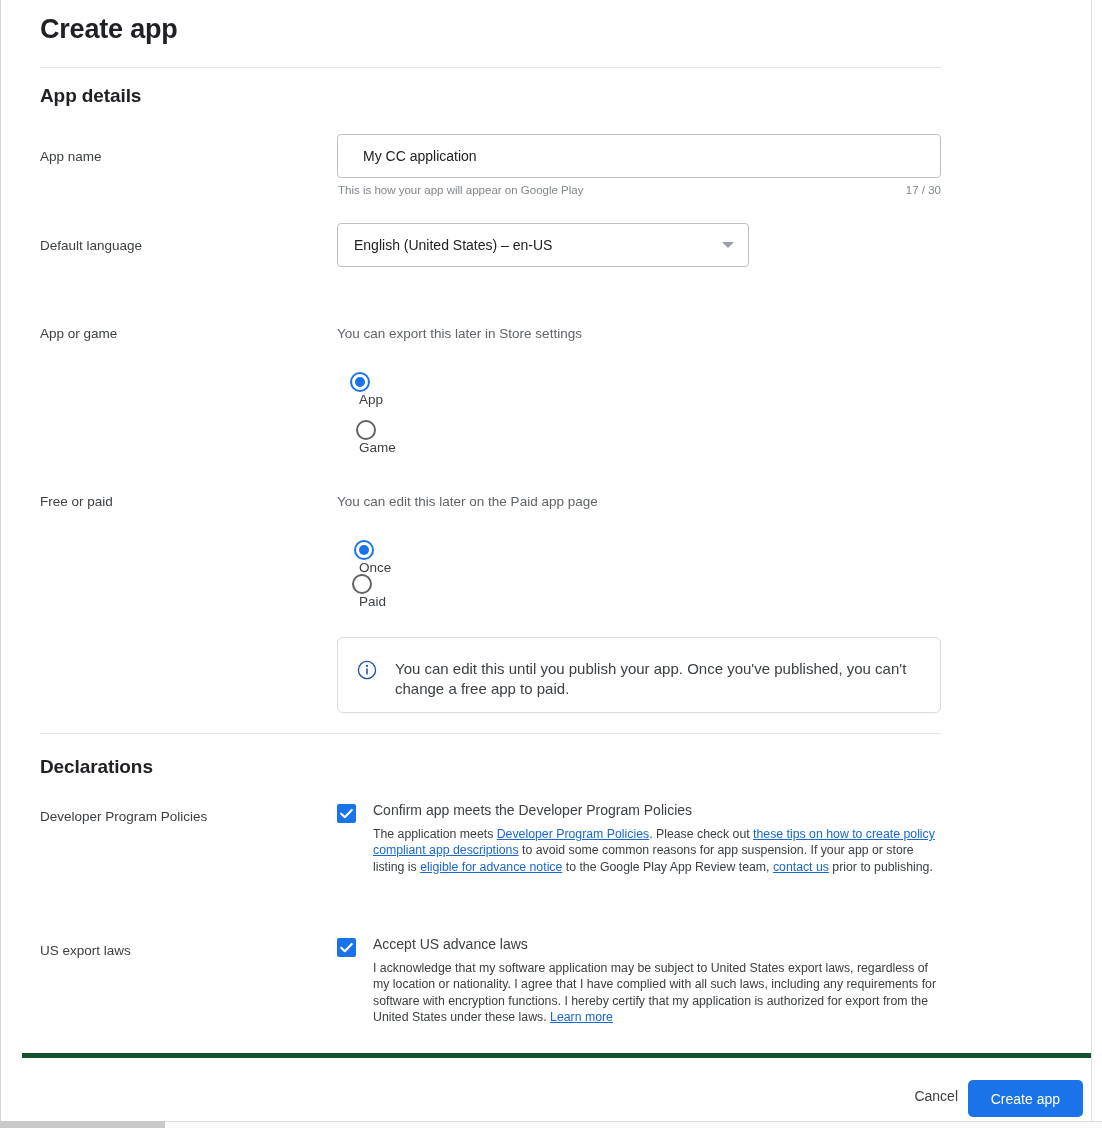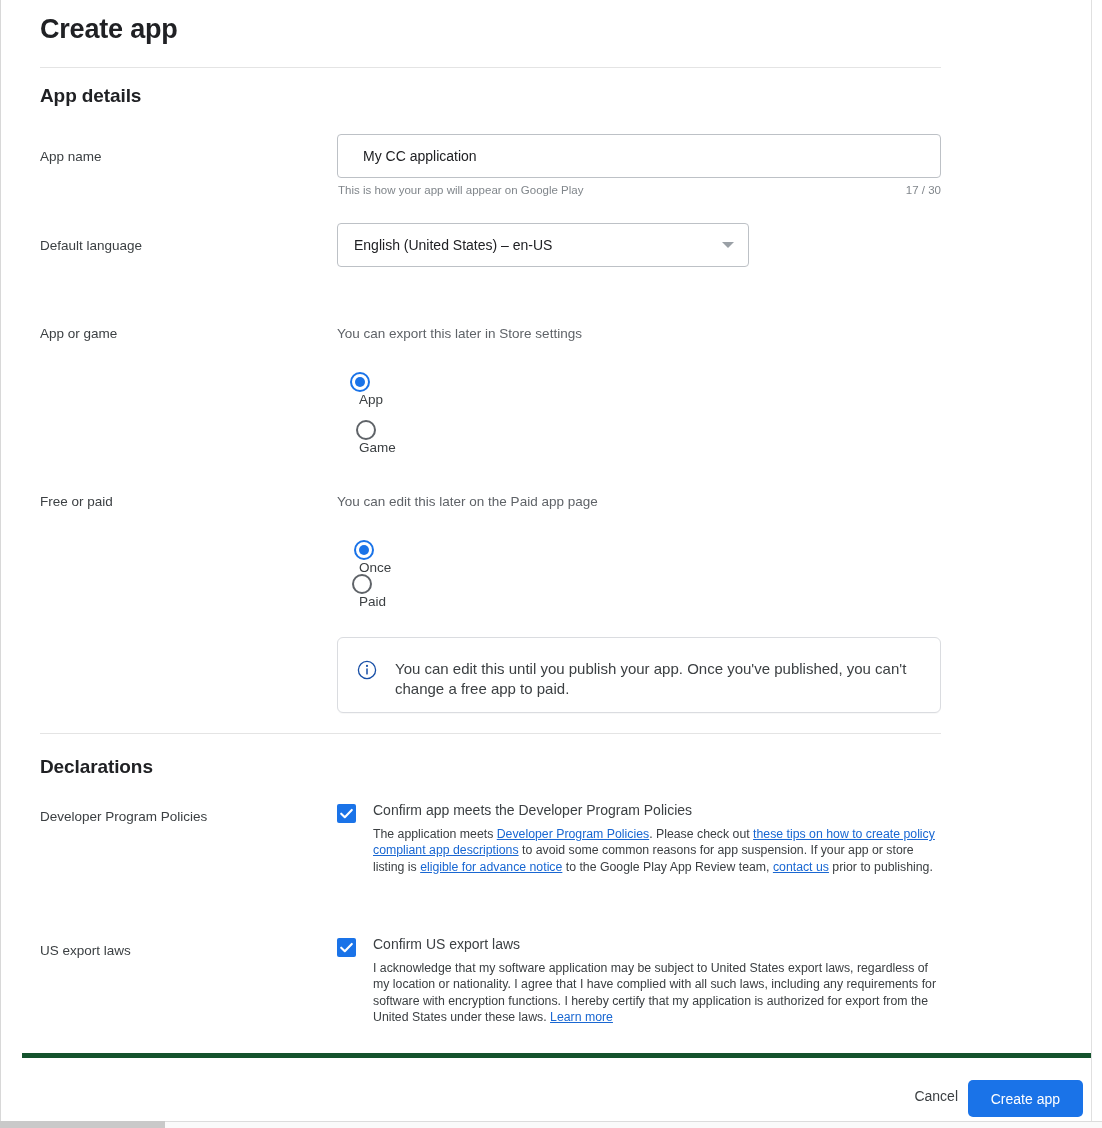--- a/index.html
+++ b/index.html
@@ -420,21 +420,21 @@
       </div>
 
       <div class="row-label" style="top:875px;">US export laws</div>
 
       <div class="decl" style="top:870px;">
         <span class="checkbox">
           <svg width="19" height="19" viewBox="0 0 19 19" aria-hidden="true">
             <path d="M4.2 9.7 L7.8 13.2 L14.8 5.9" fill="none" stroke="#ffffff" stroke-width="2.1" stroke-linecap="round" stroke-linejoin="round"></path>
           </svg>
         </span>
-        <div class="decl-title">Confirm US export laws</div>
+        <div class="decl-title">Accept US advance laws</div>
         <div class="decl-body">I acknowledge that my software application may be subject to United States export laws, regardless of my location or nationality. I agree that I have complied with all such laws, including any requirements for software with encryption functions. I hereby certify that my application is authorized for export from the United States under these laws. <a>Learn more</a></div>
       </div>
 
     </div>
 
     <div class="dialog-footer">
       <button class="btn-cancel">Cancel</button>
       <button class="btn-create">Create app</button>
     </div>
 

